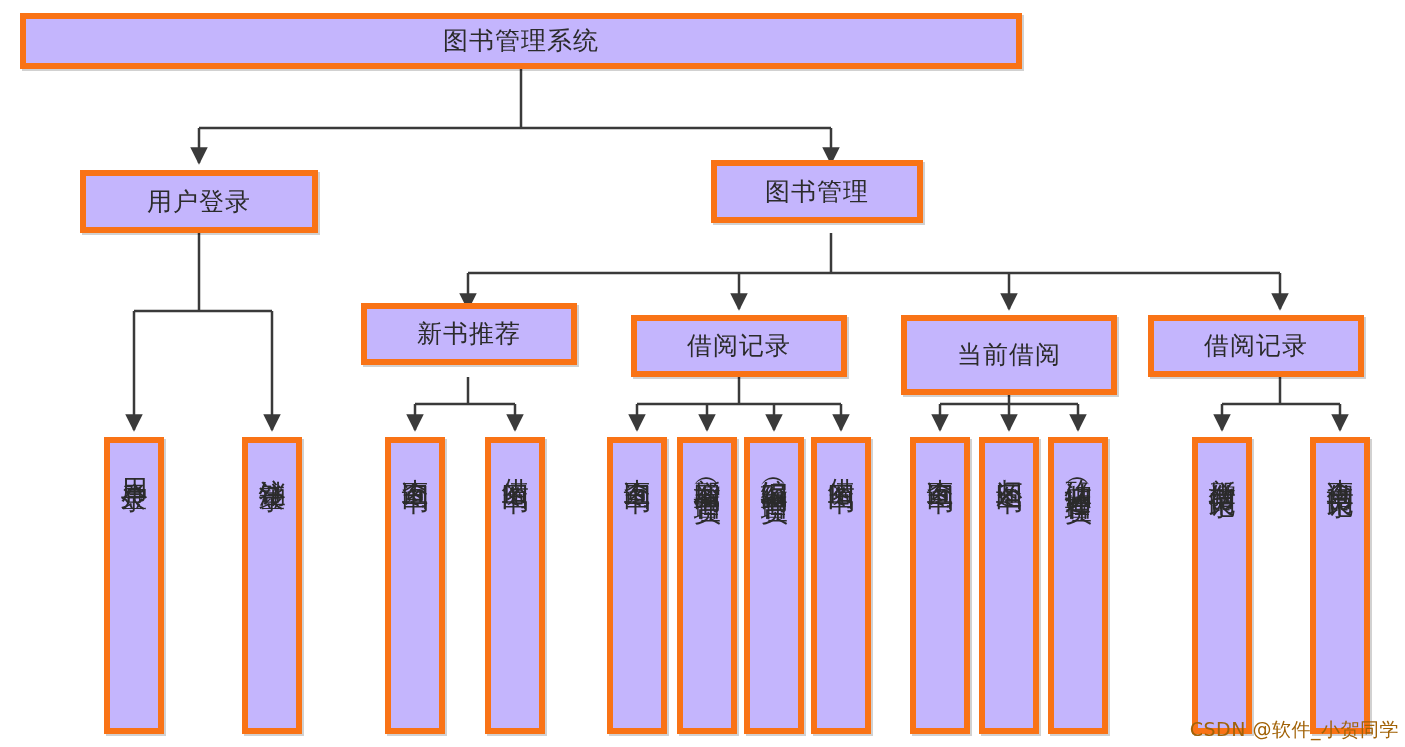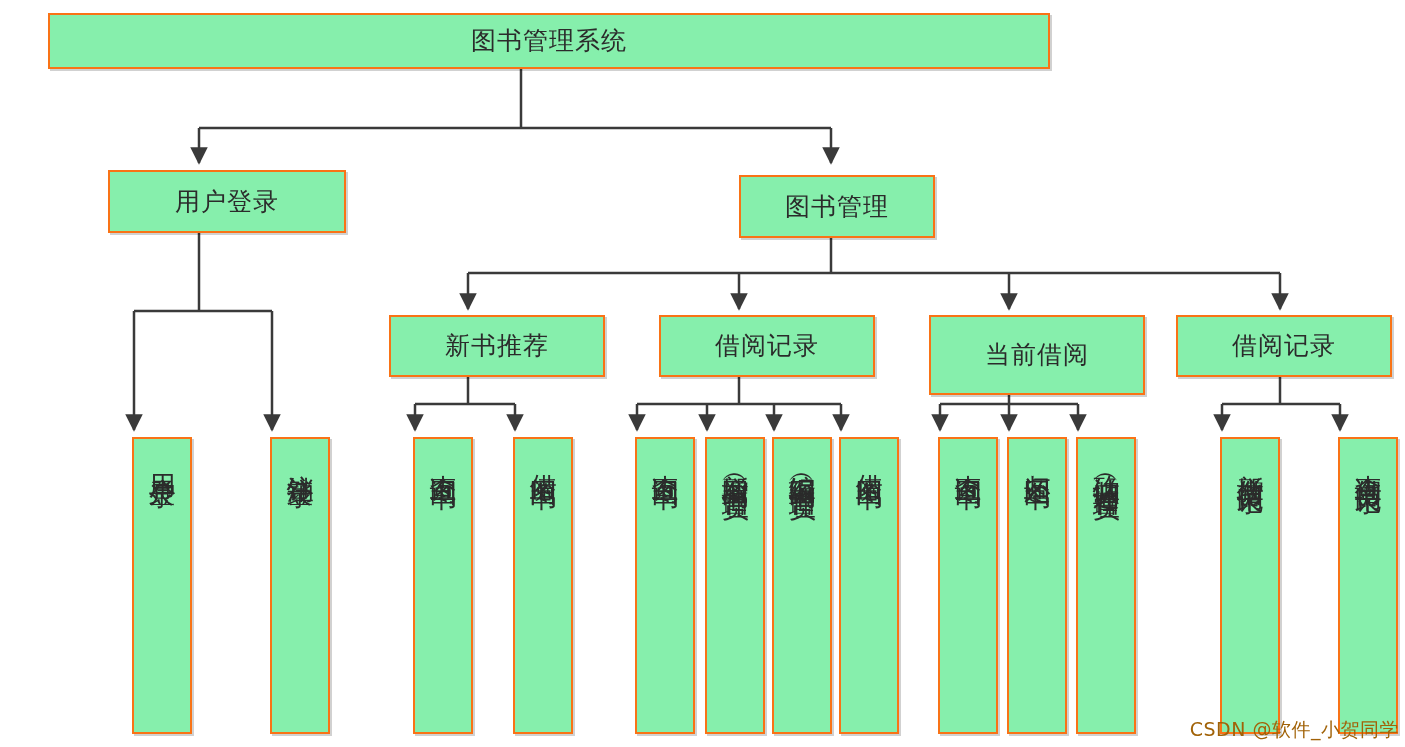--- a/index.html
+++ b/index.html
@@ -18,28 +18,27 @@
   #edge-layer{
     position:absolute;
     left:0; top:0;
     width:1405px;
     height:747px;
     pointer-events:none;
   }
   .node{
     position:absolute;
     box-sizing:border-box;
-    background:#86efac;
-    border:2px solid #f97316;
+    background:#c4b5fd;
+    border:6px solid #f97316;
     box-shadow:2px 2px 0 rgba(0,0,0,0.18);
     display:flex;
     align-items:center;
     justify-content:center;
     z-index:2;
-    margin-left:28px;
   }
   .node .label{
     display:block;
     text-align:center;
     color:#2b2b2b;
     letter-spacing:1px;
     line-height:1.18;
     white-space:nowrap;
   }
   
@@ -130,25 +129,25 @@
     </g>
   </svg>
 
   <div class="node horiz root" style="left:20px; top:13px; width:1002px; height:56px;">
     <span class="label">图书管理系统</span>
   </div>
 
   <div class="node horiz" style="left:80px; top:170px; width:238px; height:63px;">
     <span class="label">用户登录</span>
   </div>
-  <div class="node horiz" style="left:711px; top:175px; width:196px; height:63px;">
+  <div class="node horiz" style="left:711px; top:160px; width:212px; height:63px;">
     <span class="label">图书管理</span>
   </div>
 
-  <div class="node horiz" style="left:361px; top:315px; width:216px; height:62px;">
+  <div class="node horiz" style="left:361px; top:303px; width:216px; height:62px;">
     <span class="label">新书推荐</span>
   </div>
   <div class="node horiz" style="left:631px; top:315px; width:216px; height:62px;">
     <span class="label">借阅记录</span>
   </div>
   <div class="node horiz" style="left:901px; top:315px; width:216px; height:80px;">
     <span class="label">当前借阅</span>
   </div>
   <div class="node horiz" style="left:1148px; top:315px; width:216px; height:62px;">
     <span class="label">借阅记录</span>

